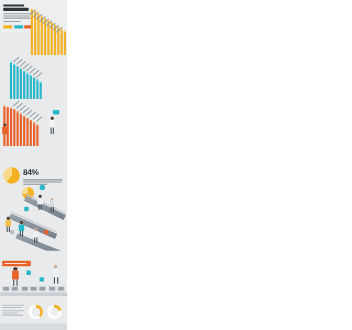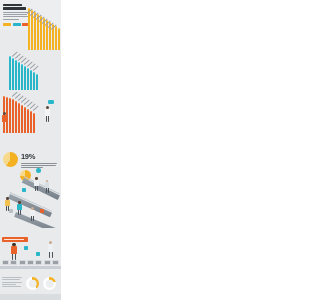--- a/index.html
+++ b/index.html
@@ -225,21 +225,21 @@
   </div>
   <div class="abs" style="left:1px;top:112px;width:8px;height:20px;">
     <div class="head" style="left:2px;top:0px;width:3px;height:3px;background:#5b4436;"></div>
     <div class="body" style="left:1px;top:3px;width:5px;height:7px;background:#e8622a;"></div>
   </div>
 
   <div class="abs pie" style="left:3px;top:152px;width:15px;height:15px;
               background:conic-gradient(#f4b223 0 60%, #f6d98a 60% 100%);"></div>
 
   <div class="abs" style="left:21px;top:153px;width:38px;">
-    <div style="font-size:7.5px;font-weight:bold;color:#2f3539;line-height:8px;letter-spacing:-0.3px;">19%</div>
+    <div style="font-size:7.5px;font-weight:bold;color:#2f3539;line-height:8px;letter-spacing:-0.3px;">84%</div>
     <div style="margin-top:1.5px;">
       <div class="txtline" style="width:36px;height:1.1px;margin-bottom:1.1px;"></div>
       <div class="txtline" style="width:35px;height:1.1px;margin-bottom:1.1px;"></div>
       <div class="txtline" style="width:22px;height:1.1px;"></div>
     </div>
   </div>
 
   <div class="abs pie" style="left:20px;top:170px;width:11px;height:11px;
               background:conic-gradient(#f4b223 0 72%, #f6d98a 72% 100%);"></div>
   <div class="abs donut" style="left:36px;top:168px;width:4.5px;height:4.5px;background:#29b6c8;"></div>

